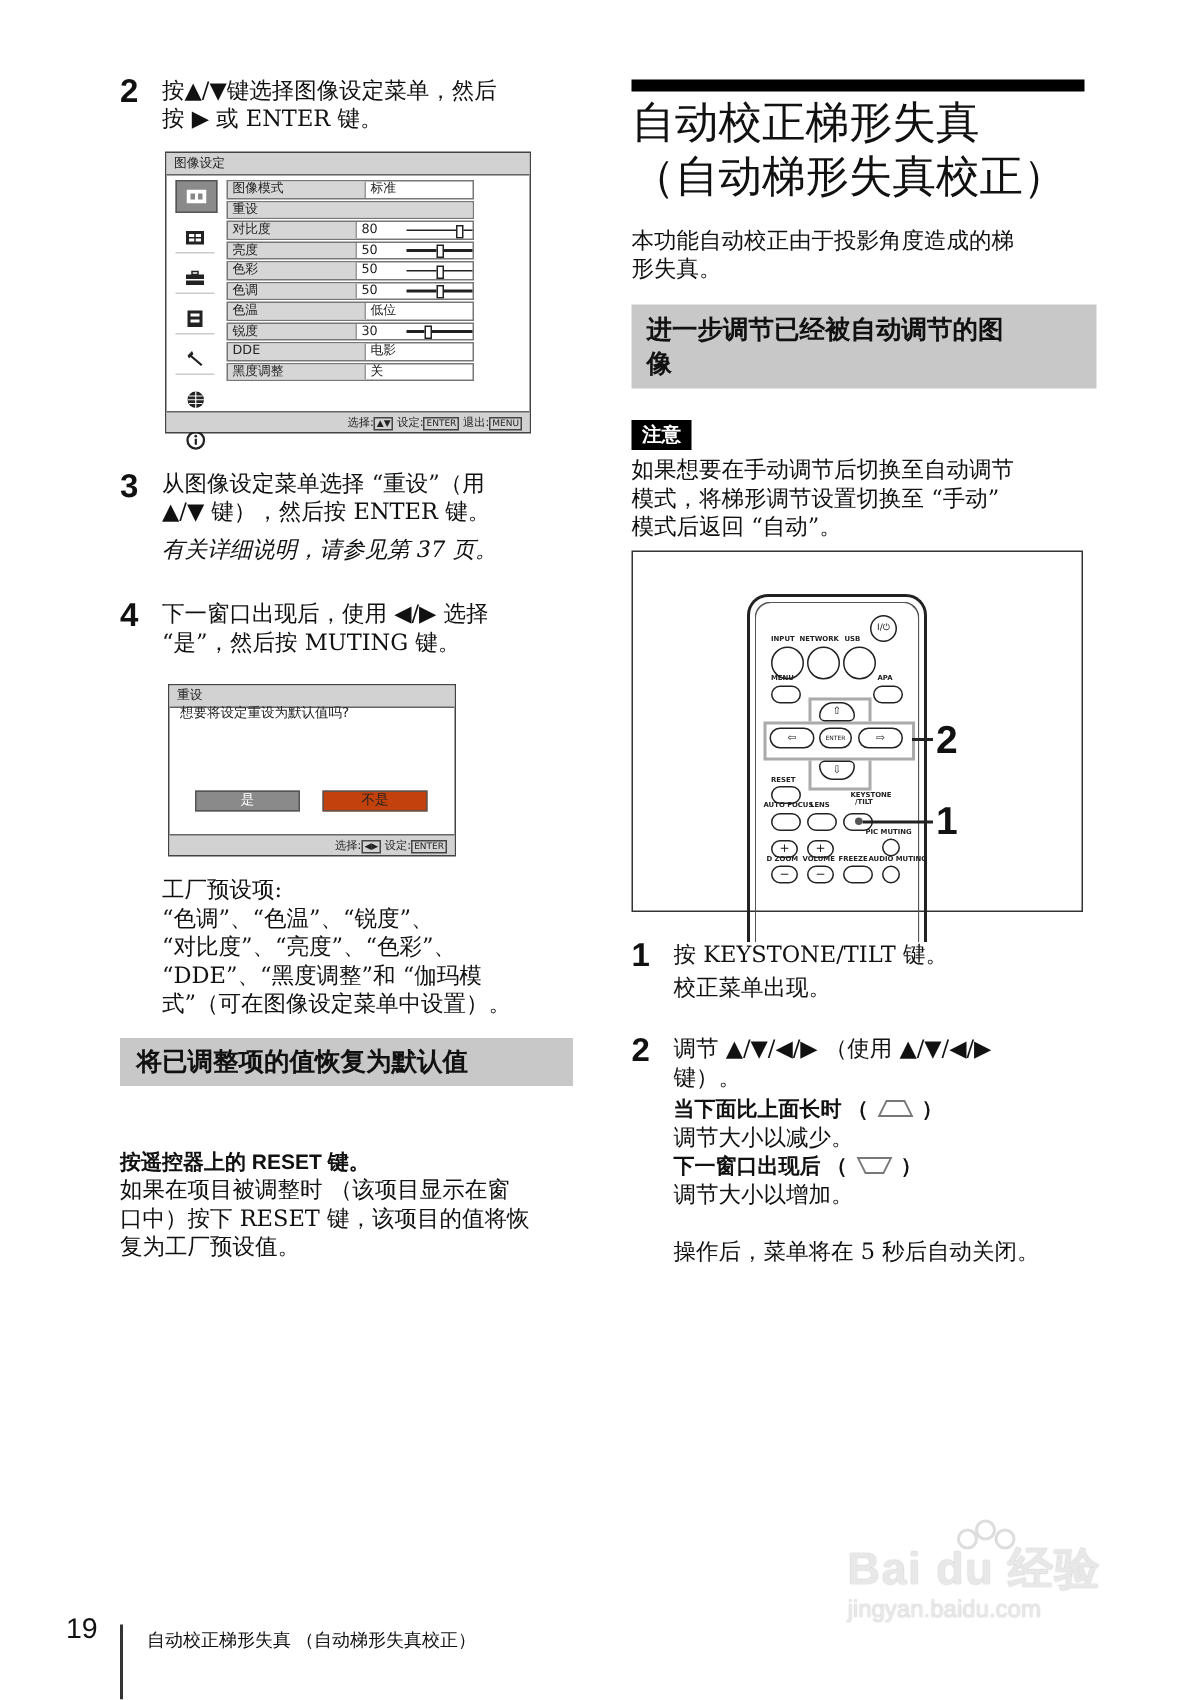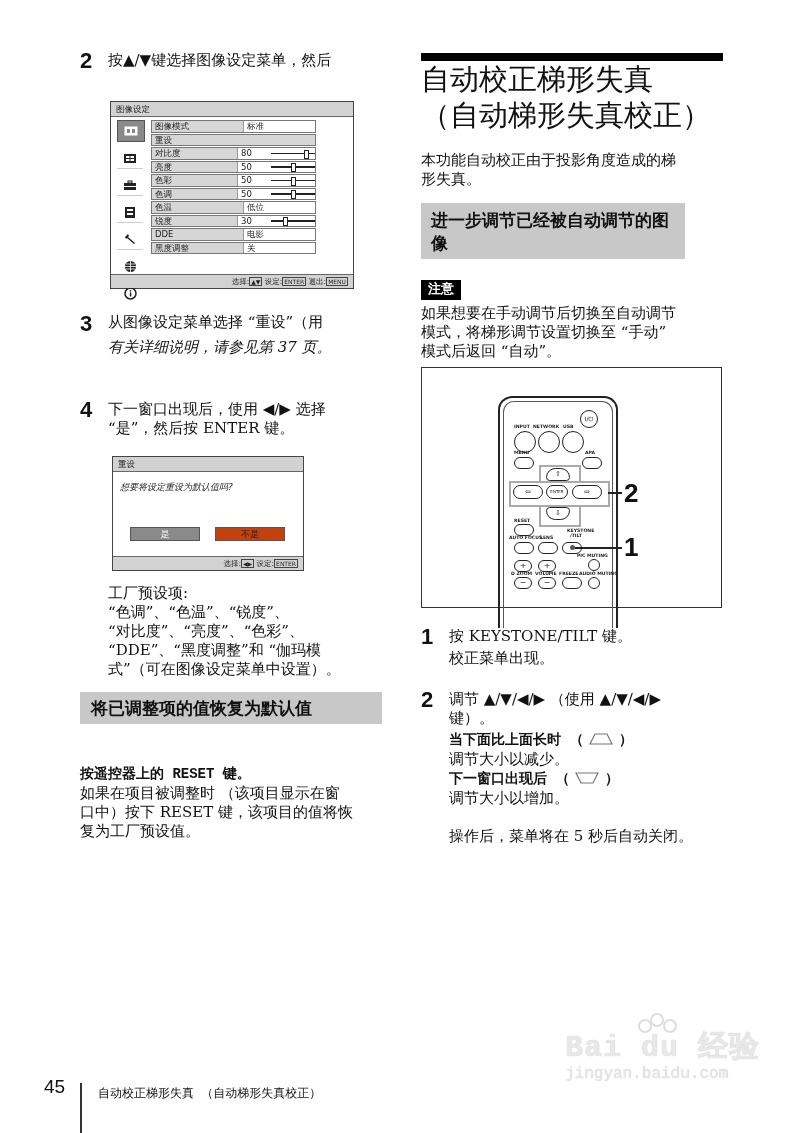--- a/index.html
+++ b/index.html
@@ -1,21 +1,21 @@
 <!DOCTYPE html>
 <html><head>
 <meta charset="utf-8">
 <style>
   html,body{margin:0;padding:0;background:#fff;}
   body{width:800px;height:1133px;position:relative;overflow:hidden;color:#111;
        font-family:"DejaVu Serif","Liberation Serif",serif;}
   .abs{position:absolute;}
   .stepnum{font-family:"Liberation Sans","DejaVu Sans",sans-serif;font-weight:bold;font-size:22px;line-height:22px;}
   .body-text{font-size:15px;line-height:19px;}
-  .sans{font-family:Liberation Mono, monospace;}
+  .sans{font-family:Liberation Sans, sans-serif;}
   
   .osd{border:1.5px solid #444;background:#fff;font-family:"DejaVu Sans",sans-serif;font-size:8.5px;color:#222;}
   .osd-title{background:#d2d2d2;border-bottom:1px solid #666;height:14px;line-height:14px;padding-left:5px;}
   .osd-foot{background:#d2d2d2;border-top:1px solid #666;height:13px;line-height:13px;text-align:right;padding-right:5px;font-size:7.5px;}
   .tabcol{position:absolute;left:4px;top:18px;width:32px;}
   .tab{width:26px;height:20px;margin:0 0 6px 2px;display:flex;align-items:center;justify-content:center;border-bottom:1px solid #ccc;}
   .tab.sel{background:#8a8a8a;border:1px solid #555;}
   .rows{position:absolute;left:40px;top:18px;width:165px;}
   .row{height:10.5px;line-height:10px;border:1px solid #777;margin-bottom:1px;display:flex;}
   .row .k{width:88px;background:#d6d6d6;padding-left:3px;border-right:1px solid #999;}
@@ -31,20 +31,21 @@
   .remote-lbl{font-family:"DejaVu Sans",sans-serif;font-size:4.6px;font-weight:bold;color:#222;position:absolute;white-space:nowrap;}
   .rbtn{position:absolute;border:1.3px solid #222;border-radius:50%;background:#fff;}
   .callout{font-family:"Liberation Sans",sans-serif;font-weight:bold;font-size:26px;position:absolute;}
 </style>
 </head>
 <body>
 
 <div class="abs stepnum" style="left:80px;top:50px;">2</div>
 <div class="abs body-text" style="left:108px;top:51px;width:290px;">
   <div>按▲/▼键选择图像设定菜单，然后</div>
+  <div>按 ▶ 或 ENTER 键。</div>
 </div>
 
 <div class="abs osd" style="left:110px;top:101px;width:242px;height:186px;">
   <div class="osd-title">图像设定</div>
   <div class="tabcol">
     <div class="tab sel">
       <svg width="14" height="10">
           <rect x="1" y="1" width="12" height="8" fill="#fff" stroke="#fff"></rect>
           <rect x="3" y="3" width="3" height="4" fill="#888"></rect>
           <rect x="8" y="3" width="3" height="4" fill="#888"></rect>
@@ -169,32 +170,33 @@
   <div class="osd-foot abs" style="left:0;right:0;bottom:0;">
     <span>选择:</span><span class="keycap">▲▼</span>
     <span>设定:</span><span class="keycap">ENTER</span>
     <span>退出:</span><span class="keycap">MENU</span>
   </div>
 </div>
 
 <div class="abs stepnum" style="left:80px;top:313px;">3</div>
 <div class="abs body-text" style="left:108px;top:313px;width:290px;">
   <div>从图像设定菜单选择 “重设”（用</div>
+  <div>▲/▼ 键），然后按 ENTER 键。</div>
   <div style="font-style:italic;margin-top:6px;">有关详细说明，请参见第 37 页。</div>
 </div>
 
 <div class="abs stepnum" style="left:80px;top:399px;">4</div>
 <div class="abs body-text" style="left:108px;top:400px;width:290px;">
   <div>下一窗口出现后，使用 ◀/▶ 选择</div>
-  <div>“是”，然后按 ENTER 键。</div>
+  <div>“是”，然后按 MUTING 键。</div>
 </div>
 
 <div class="abs osd" style="left:112px;top:456px;width:190px;height:113px;">
   <div class="osd-title">重设</div>
-  <div class="abs" style="left:7px;top:24px;font-size:9px;font-style:italic;">想要将设定重设为默认值吗?</div>
+  <div class="abs" style="left:7px;top:12px;font-size:9px;">想要将设定重设为默认值吗?</div>
   <div class="dlg-btn" style="left:17px;top:70px;width:68px;background:#8a8a8a;color:#fff;">是</div>
   <div class="dlg-btn" style="left:102px;top:70px;width:68px;background:#c2410c;">不是</div>
   <div class="osd-foot abs" style="left:0;right:0;bottom:0;">
     <span>选择:</span><span class="keycap">◀▶</span>
     <span>设定:</span><span class="keycap">ENTER</span>
   </div>
 </div>
 
 <div class="abs body-text" style="left:108px;top:584px;width:290px;">
   <div>工厂预设项:</div>
@@ -214,21 +216,21 @@
 
 <div class="abs" style="left:421px;top:53px;width:302px;height:8px;background:#000;"></div>
 <div class="abs sans" style="left:421px;top:64px;width:310px;font-size:29px;line-height:36px;">
   <div>自动校正梯形失真</div>
   <div>（自动梯形失真校正）</div>
 </div>
 <div class="abs body-text" style="left:421px;top:151px;width:305px;">
   <div>本功能自动校正由于投影角度造成的梯</div>
   <div>形失真。</div>
 </div>
-<div class="abs grayhead" style="left:421px;top:203px;width:264px;height:56px;font-size:17px;line-height:23px;padding:6px 0 0 10px;box-sizing:border-box;">
+<div class="abs grayhead" style="left:421px;top:203px;width:310px;height:56px;font-size:17px;line-height:23px;padding:6px 0 0 10px;box-sizing:border-box;">
   <div>进一步调节已经被自动调节的图</div>
   <div>像</div>
 </div>
 <div class="abs sans" style="left:421px;top:280px;background:#000;color:#fff;font-size:13px;font-weight:bold;padding:1px 7px;line-height:18px;">注意</div>
 <div class="abs body-text" style="left:421px;top:304px;width:305px;">
   <div>如果想要在手动调节后切换至自动调节</div>
   <div>模式，将梯形调节设置切换至 “手动”</div>
   <div>模式后返回 “自动”。</div>
 </div>
 
@@ -317,15 +319,15 @@
 <div class="abs sans" style="left:565px;top:1020px;width:200px;color:#e8e8e8;text-shadow:0 0 1px #bbb;">
   <svg width="60" height="30" style="position:absolute;left:62px;top:-8px;">
       <circle cx="18" cy="14" r="6" fill="none" stroke="#ddd" stroke-width="2"></circle>
       <circle cx="30" cy="8" r="6" fill="none" stroke="#ddd" stroke-width="2"></circle>
       <circle cx="43" cy="14" r="6" fill="none" stroke="#ddd" stroke-width="2"></circle>
     </svg>
   <div style="font-size:30px;font-weight:bold;letter-spacing:1px;margin-top:6px;">Bai du 经验</div>
   <div style="font-size:16px;margin-top:-2px;">jingyan.baidu.com</div>
 </div>
 
-<div class="abs" style="left:44px;top:1076px;font-family:'Liberation Sans',sans-serif;font-size:19px;">45</div>
+<div class="abs" style="left:44px;top:1076px;font-family:'Liberation Sans',sans-serif;font-size:19px;">19</div>
 <div class="abs" style="left:80px;top:1083px;width:1.5px;height:50px;background:#333;"></div>
 <div class="abs sans" style="left:98px;top:1085px;font-size:12px;">自动校正梯形失真 （自动梯形失真校正）</div>
 
 </body></html>

